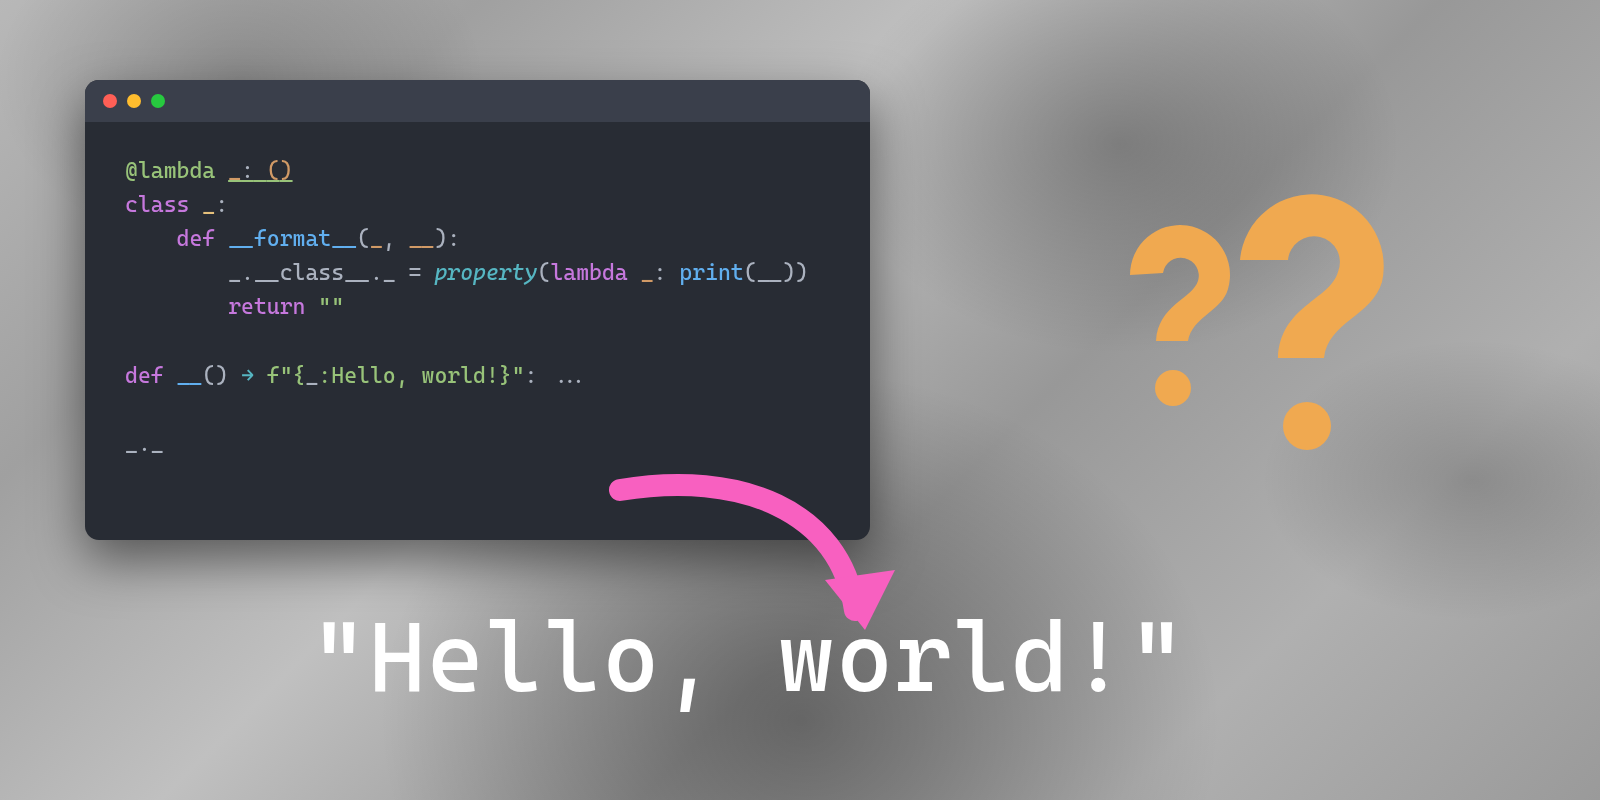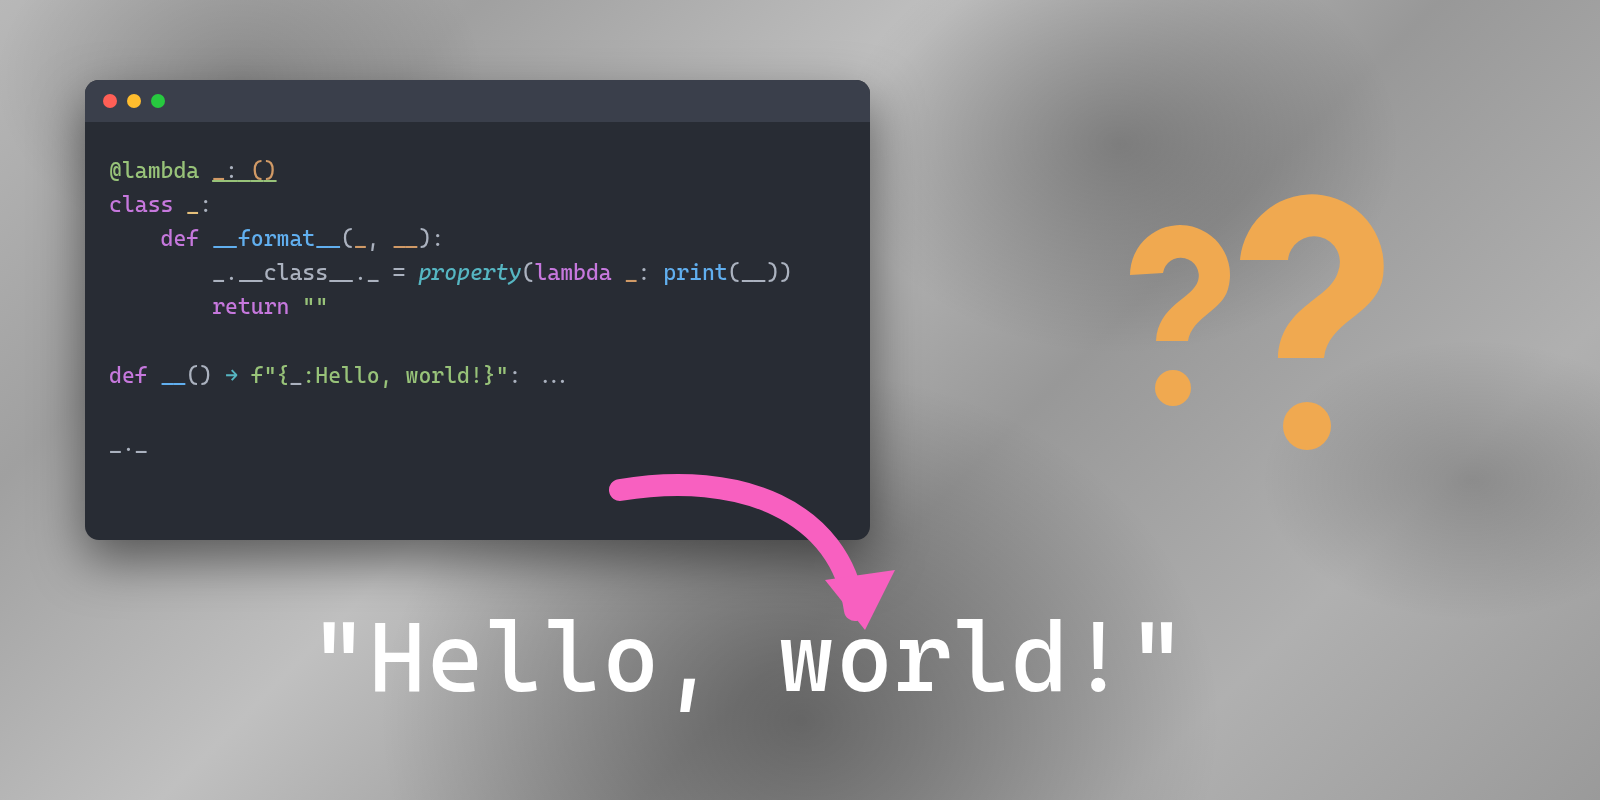--- a/index.html
+++ b/index.html
@@ -38,21 +38,21 @@
     gap: 10px;
   }
   .traffic-light {
     width: 14px; height: 14px; border-radius: 50%;
   }
   .tl-red    { background: #ff5f56; }
   .tl-yellow { background: #ffbd2e; }
   .tl-green  { background: #27c93f; }
 
   .code-body {
-    padding: 32px 28px 20px 24px;
+    padding: 32px 28px 20px 40px;
     font-size: 22px;
     line-height: 1.55;
     color: #abb2bf;
     white-space: pre;
   }
   .tok-kw       { color: #c678dd; }
   .tok-def      { color: #c678dd; }
   .tok-name     { color: #61afef; }
   .tok-builtin  { color: #56b6c2; font-style: italic; }
   .tok-lambda   { color: #d19a66; }

